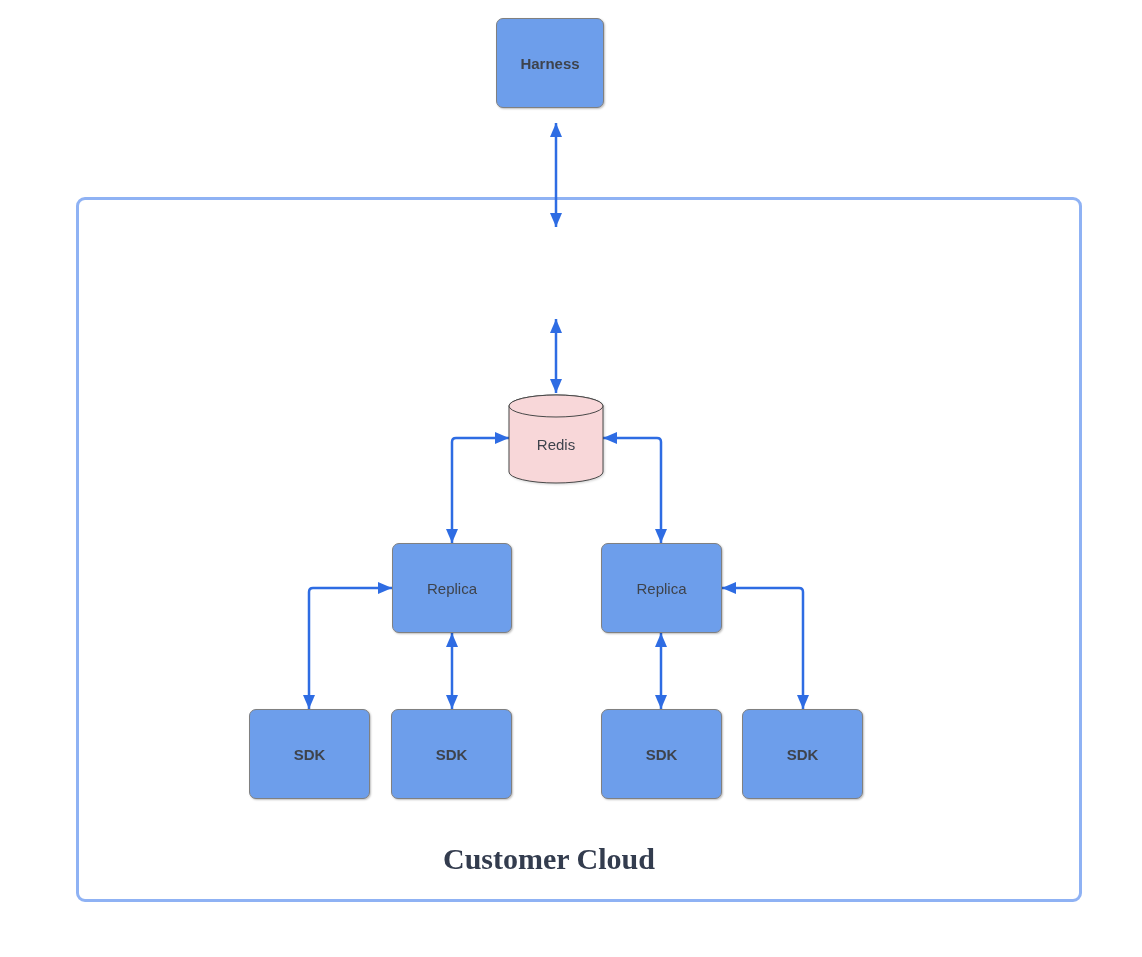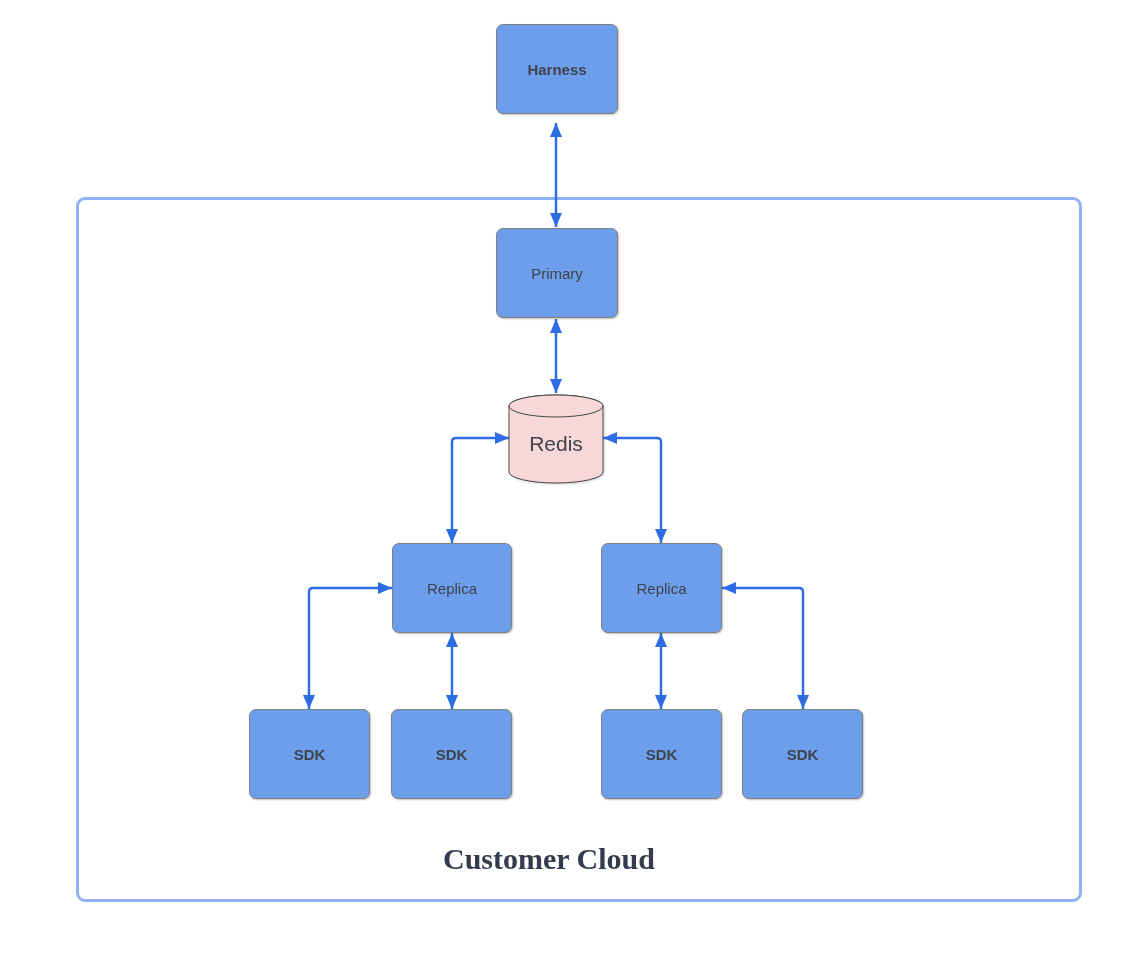--- a/index.html
+++ b/index.html
@@ -80,21 +80,21 @@
     filter: drop-shadow(1px 1px 1px rgba(0,0,0,0.18));
   }
   .cyl-body {
     fill: var(--database-fill, #F8D7D9);
     stroke: var(--database-border, #484848);
     stroke-width: 1;
   }
   .cylinder .cyl-label {
     position: relative;
     padding-top: 10px;
-    font-size: 21px;
+    font-size: 15px;
     color: var(--node-text, #3E434C);
   }
 </style>
 </head>
 <body>
 
 <div class="stage">
 
   <div class="container-box"></div>
   <div class="container-label">Customer Cloud</div>
@@ -143,27 +143,24 @@
       <polygon class="edge-head" points="661,709 655,695 667,695"></polygon>
     </g>
 
     <g>
       <path class="edge-line" d="M722,588 L799,588 Q803,588 803,592 L803,709"></path>
       <polygon class="edge-head" points="722,588 736,582 736,594"></polygon>
       <polygon class="edge-head" points="803,709 797,695 809,695"></polygon>
     </g>
   </svg>
 
-  <div class="node bold" style="left:496px; top:24px; width:122px; height:90px;text-align:center;">
+  <div class="node bold" style="left:496px; top:18px; width:108px; height:90px;text-align:center;">
     <span>Harness</span>
   </div>
 
-  <div class="node" style="left:496px; top:228px; width:122px; height:90px;">
-    <span>Primary</span>
-  </div>
 
   <div class="node cylinder" style="left:508px; top:394px; width:96px; height:90px;">
     <svg width="96" height="90" viewBox="0 0 96 90">
       <path class="cyl-body" d="M1,12 A47,11 0 0 1 95,12 L95,78 A47,11 0 0 1 1,78 Z"></path>
       <ellipse class="cyl-body" cx="48" cy="12" rx="47" ry="11"></ellipse>
     </svg>
     <span class="cyl-label">Redis</span>
   </div>
 
   <div class="node" style="left:392px; top:543px; width:120px; height:90px;">

